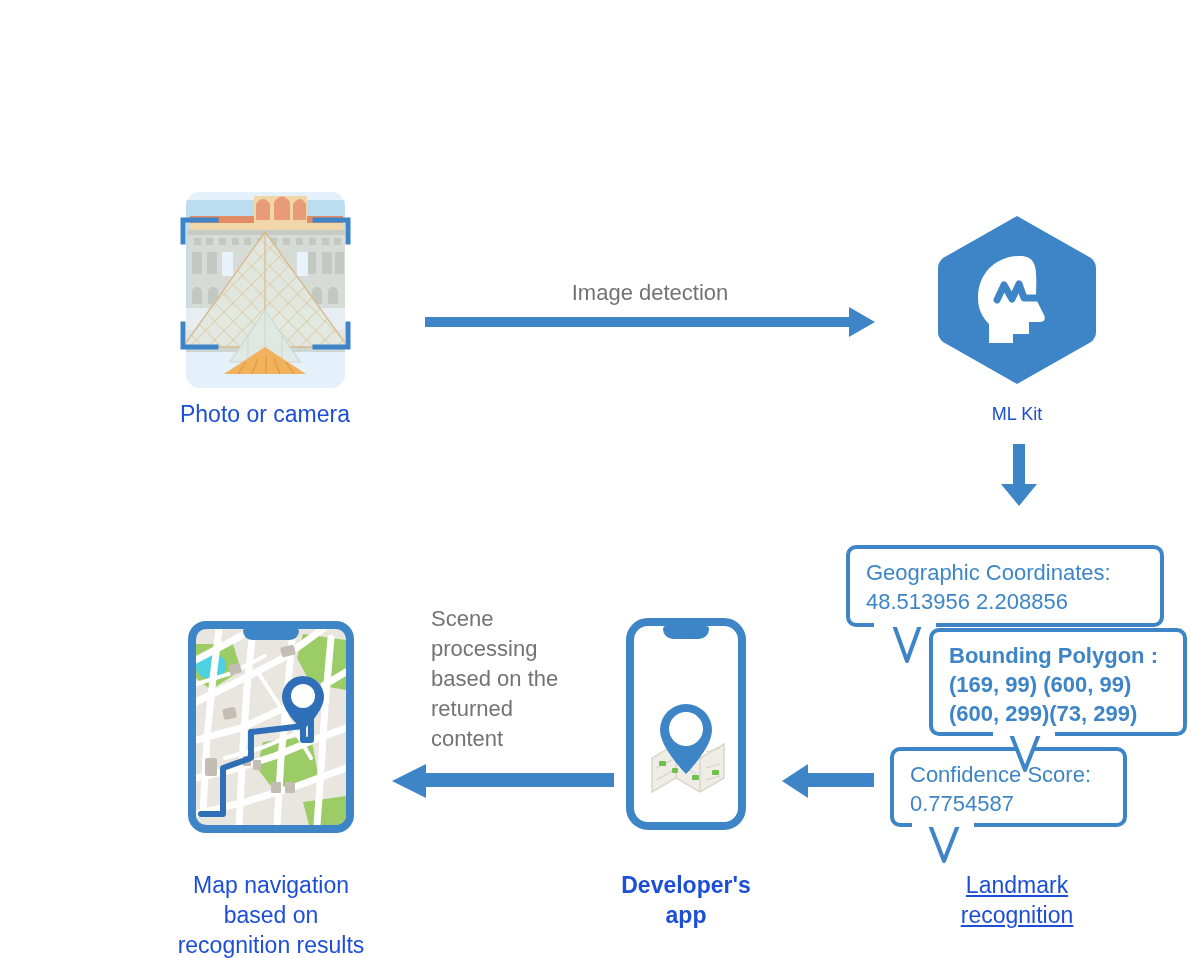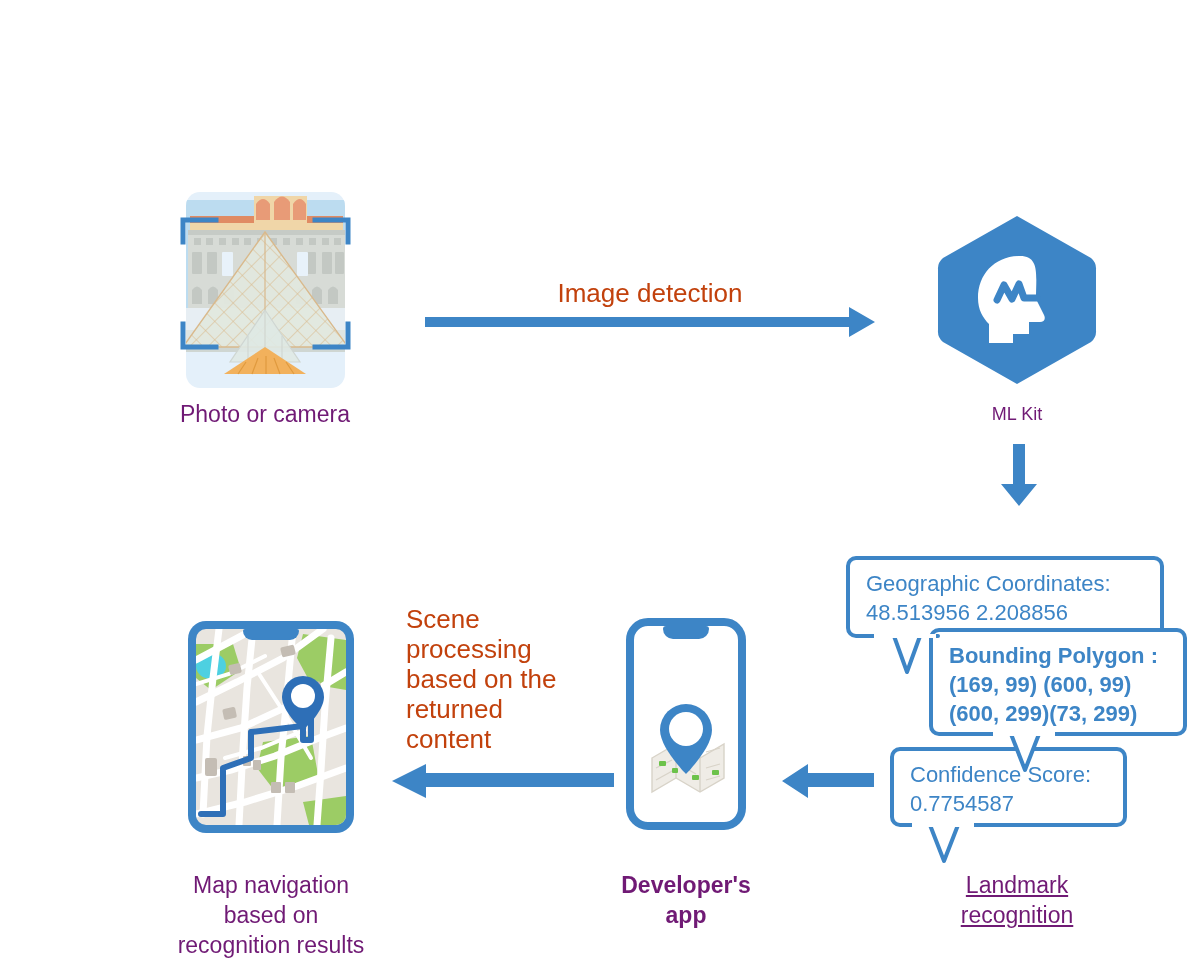--- a/index.html
+++ b/index.html
@@ -14,30 +14,30 @@
     position: relative;
     width: 1191px;
     height: 958px;
     background: #ffffff;
     overflow: hidden;
   }
   .abs { position: absolute; }
 
   
   .node-label {
-    color: #701a75;
+    color: #1d4ed8;
     font-size: 23px;
     line-height: 30px;
     text-align: center;
     font-family: "Liberation Sans", sans-serif;
     white-space: pre-line;
   }
   .edge-label {
-    color: #c2410c;
-    font-size: 26px;
+    color: #737373;
+    font-size: 22px;
     line-height: 30px;
     font-family: "Liberation Sans", sans-serif;
     white-space: pre-line;
   }
 
   
   .callout {
     box-sizing: border-box;
     background: #ffffff;
     border: 4px solid #3d85c6;
@@ -182,21 +182,21 @@
     </svg>
   </div>
   <div class="abs node-label" style="left:902px; top:399px; width:230px; font-size:18px;">ML Kit</div>
 
   <div class="abs" style="left:997px; top:444px; width:44px; height:62px;">
     <svg width="44" height="62" viewBox="0 0 44 62">
       <path d="M16 0 L28 0 L28 40 L40 40 L22 62 L4 40 L16 40 Z" fill="#3d85c6"></path>
     </svg>
   </div>
 
-  <div class="callout-wrap" style="left:846px; top:545px;margin-top:11px;">
+  <div class="callout-wrap" style="left:846px; top:545px;">
     <div class="callout" style="width:318px; height:82px;">Geographic Coordinates:
 48.513956   2.208856</div>
     <svg class="callout-tail" style="left:24px; top:78px;" width="70" height="46" viewBox="0 0 70 46">
       <path d="M2 2 L24 2 L37 38 L50 2 L68 2" fill="#ffffff" stroke="#3d85c6" stroke-width="4" stroke-linejoin="round" stroke-linecap="round"></path>
       <rect x="4" y="0" width="62" height="4" fill="#ffffff"></rect>
     </svg>
   </div>
 
   <div class="callout-wrap" style="left:929px; top:628px;">
     <div class="callout" style="width:258px; height:108px;font-weight:bold;">Bounding Polygon :
@@ -251,21 +251,21 @@
     </svg>
   </div>
   <div class="abs node-label" style="left:576px; top:870px; width:220px;font-weight:bold;">Developer's
 app</div>
 
   <div class="abs" style="left:392px; top:763px; width:222px; height:36px;">
     <svg width="222" height="36" viewBox="0 0 222 36">
       <path d="M222 10 L34 10 L34 1 L0 18 L34 35 L34 24 L222 24 Z" fill="#3d85c6"></path>
     </svg>
   </div>
-  <div class="abs edge-label" style="left:406px; top:604px; width:190px; text-align:left;">Scene
+  <div class="abs edge-label" style="left:431px; top:604px; width:190px; text-align:left;">Scene
 processing
 based on the
 returned
 content</div>
 
   <div class="abs" style="left:185px; top:618px; width:172px; height:218px;">
     <svg width="172" height="218" viewBox="0 0 172 218">
       <defs>
         <clipPath id="screenClip">
           <rect x="11" y="11" width="150" height="196" rx="10" ry="10"></rect>

